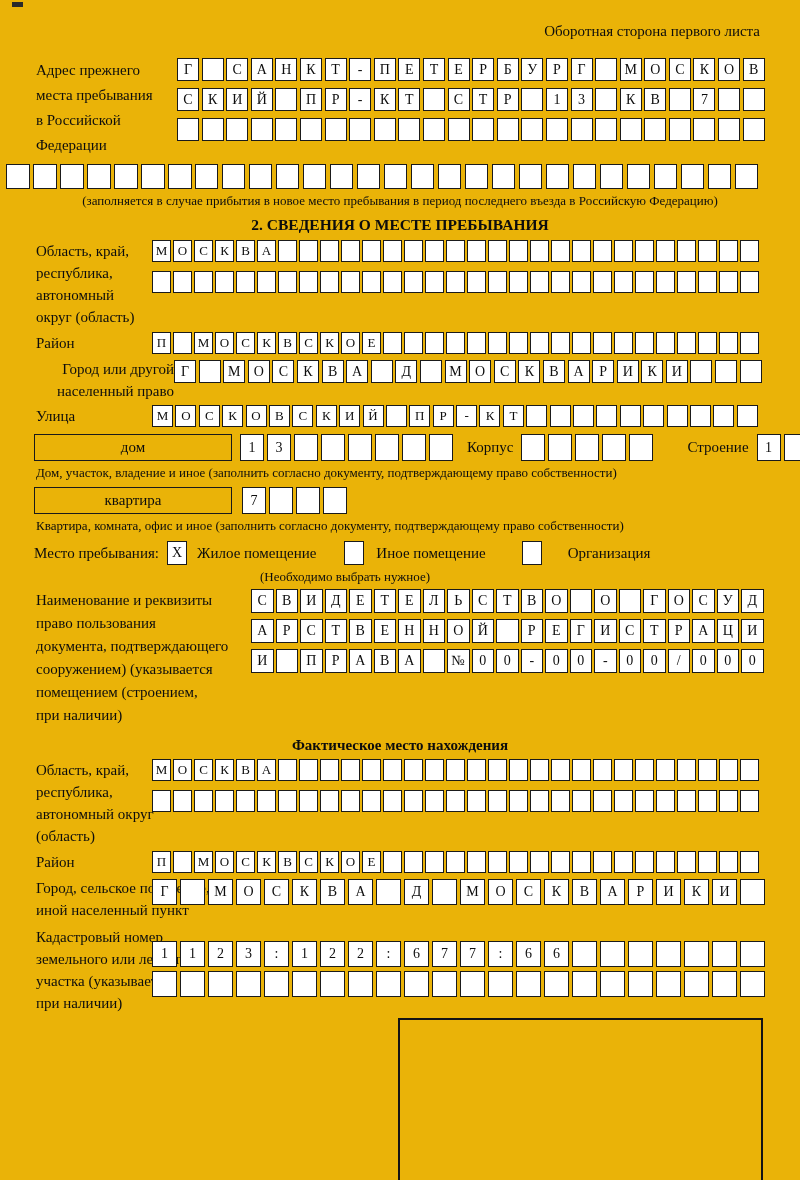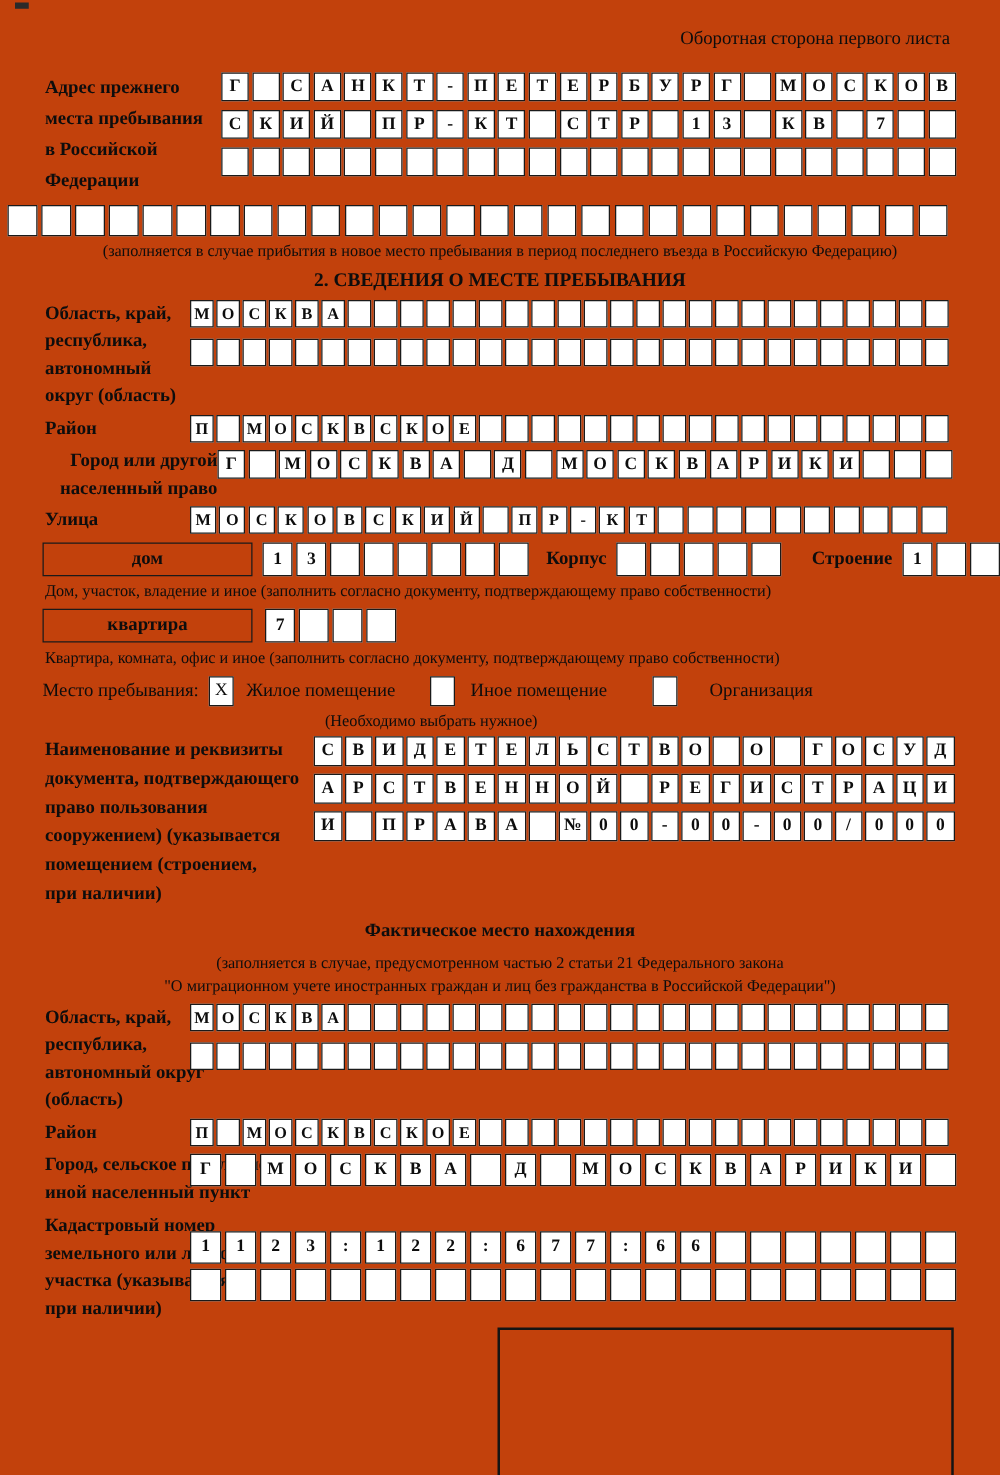--- a/index.html
+++ b/index.html
@@ -1,22 +1,22 @@
 <!DOCTYPE html>
 <html><head>
 <meta charset="utf-8">
 <style>
   * { margin:0; padding:0; box-sizing:border-box; }
   html,body { background:#fff; }
   body { width:800px; height:1180px; font-family:"Liberation Serif","DejaVu Serif",serif; color:#0d0d0d; }
-  .page { position:relative; width:800px; height:1180px; background:#c2410c; overflow:hidden; }
+  .page { position:relative; width:800px; height:1180px; background:#eab308; overflow:hidden; }
   .corner-mark { position:absolute; left:12px; top:2px; width:11px; height:5px; background:#2a2a2a; }
   .header-note { margin:23px 40px 0 0; text-align:right; font-size:15px; }
 
-  .frow { display:flex; align-items:flex-start;font-weight:bold; }
+  .frow { display:flex; align-items:flex-start; }
   .flabel { flex:none; font-size:15px; line-height:24px; }
   .flabel div { white-space:nowrap; }
   .w141 { width:141px; line-height:25px; }
   .w116 { width:116px; line-height:22px; }
   .w138 { width:138px; line-height:22px;text-align:right; }
   .w215 { width:215px; line-height:23px; }
   .cellcol { display:flex; flex-direction:column; }
 
   .cellrow { display:flex; }
   .cell { flex:none; border:1.5px solid #1a1a1a; background:#fff; display:flex; align-items:center; justify-content:center; font-family:"Liberation Serif","DejaVu Serif",serif; }
@@ -24,21 +24,21 @@
   .g7  { gap:7px; }
   .g9  { gap:9px; }
   .g6  { gap:6px; }
   .r28 { gap:3.4px; margin:6px 0 0 6px; } .r28 .cell { width:23.6px; height:25px; font-size:14px; }
   .r29 { gap:2px; } .r29 .cell { width:19px; height:22px; font-size:13px; }
   .r26 { gap:2.4px; } .r26 .cell { width:21px; height:22px; font-size:13px; }
   .r21 { gap:2px; } .r21 .cell { width:22.5px; height:24px; font-size:14px; }
   .r22 { gap:3px; } .r22 .cell { width:25px; height:26px; font-size:14px; }
   .rh  { gap:3px; } .rh .cell { width:24px; height:27px; font-size:14px; }
 
-  .widebox { flex:none; width:168px; height:27px; border:1.5px solid #1a1a1a; display:flex; align-items:center; justify-content:center; font-size:15px; }
+  .widebox { flex:none; width:198px; height:27px; border:1.5px solid #1a1a1a; display:flex; align-items:center; justify-content:center; font-size:15px; }
   .inline-label { font-size:15px; line-height:27px; white-space:nowrap; }
 
   .caption { font-size:13px; margin-top:4px; }
   .center { text-align:center; }
   .cap-left { margin-left:36px; }
   .sec-title { text-align:center; font-weight:bold; font-size:15.5px; margin-top:7px; }
 
   .stay-row { display:flex; align-items:center; margin:7px 0 0 34px; font-size:15px; }
   .stay-row .cell { width:20px; height:24px; font-size:14px; }
   .stamp-box { margin:4px 0 0 398px; width:365px; height:170px; border:2px solid #141414; }
@@ -358,21 +358,21 @@
         <span class="cell"></span>
       </div>
     <div class="inline-label" style="margin-left:6px;">Корпус</div>
     <div class="cellrow rh">
         <span class="cell"></span>
         <span class="cell"></span>
         <span class="cell"></span>
         <span class="cell"></span>
         <span class="cell"></span>
       </div>
-    <div class="inline-label" style="margin-left:16px;">Строение</div>
+    <div class="inline-label" style="margin-left:26px;">Строение</div>
     <div class="cellrow rh">
         <span class="cell">1</span>
         <span class="cell"></span>
         <span class="cell"></span>
       </div>
   </div>
   <div class="caption cap-left">Дом, участок, владение и иное (заполнить согласно документу, подтверждающему право собственности)</div>
 
   <div class="frow" style="margin:6px 0 0 34px; gap:10px; align-items:center;">
     <div class="widebox">квартира</div>
@@ -392,22 +392,22 @@
     <span class="cell" style="margin-left:28px;"></span>
     <span style="margin-left:12px;">Иное помещение</span>
     <span class="cell" style="margin-left:36px;"></span>
     <span style="margin-left:26px;">Организация</span>
   </div>
   <div class="caption" style="margin-left:180px; width:330px; text-align:center;">(Необходимо выбрать нужное)</div>
 
   <div class="frow" style="margin:4px 0 0 36px;">
     <div class="flabel w215">
         <div>Наименование и реквизиты</div>
+        <div>право пользования</div>
         <div>документа, подтверждающего</div>
-        <div>право пользования</div>
         <div>сооружением) (указывается</div>
         <div>помещением (строением,</div>
         <div>при наличии)</div>
       </div>
     <div class="cellcol g6">
       <div class="cellrow r21">
           <span class="cell">С</span>
           <span class="cell">В</span>
           <span class="cell">И</span>
           <span class="cell">Д</span>
@@ -472,24 +472,20 @@
           <span class="cell">0</span>
           <span class="cell">/</span>
           <span class="cell">0</span>
           <span class="cell">0</span>
           <span class="cell">0</span>
         </div>
     </div>
   </div>
 
   <div class="sec-title" style="margin-top:10px; font-size:15px;">Фактическое место нахождения</div>
-  <div class="caption center" style="margin-top:6px; line-height:19px;">
-      <div>(заполняется в случае, предусмотренном частью 2 статьи 21 Федерального закона</div>
-      <div>"О миграционном учете иностранных граждан и лиц без гражданства в Российской Федерации")</div>
-    </div>
 
   <div class="frow" style="margin:5px 0 0 36px;">
     <div class="flabel w116">
         <div>Область, край,</div>
         <div>республика,</div>
         <div>автономный округ</div>
         <div>(область)</div>
       </div>
     <div class="cellcol g9">
       <div class="cellrow r29">

